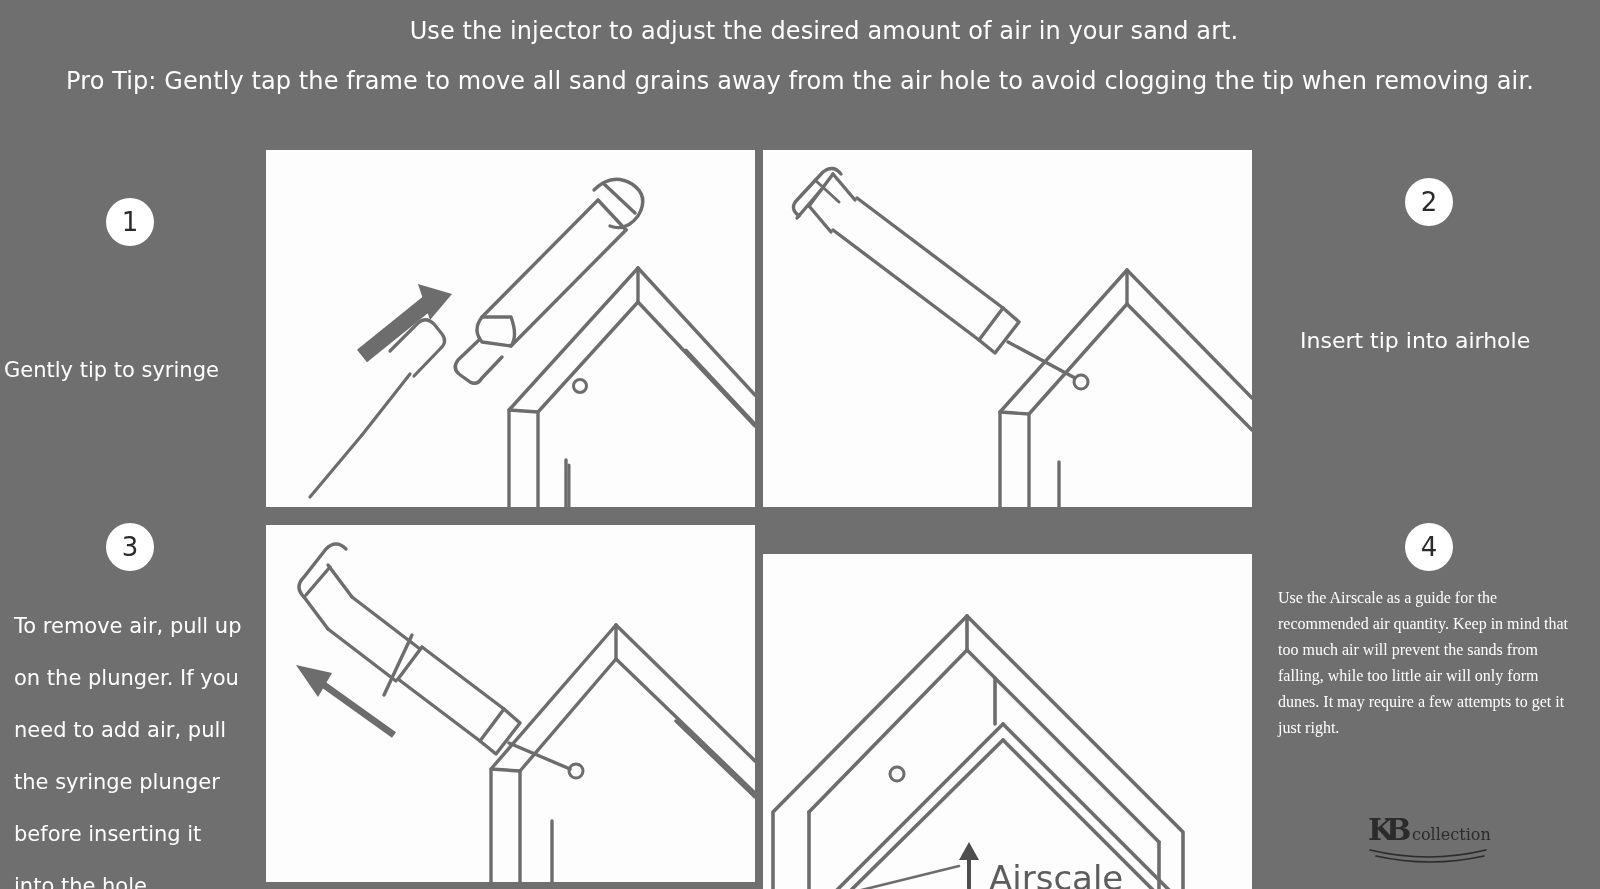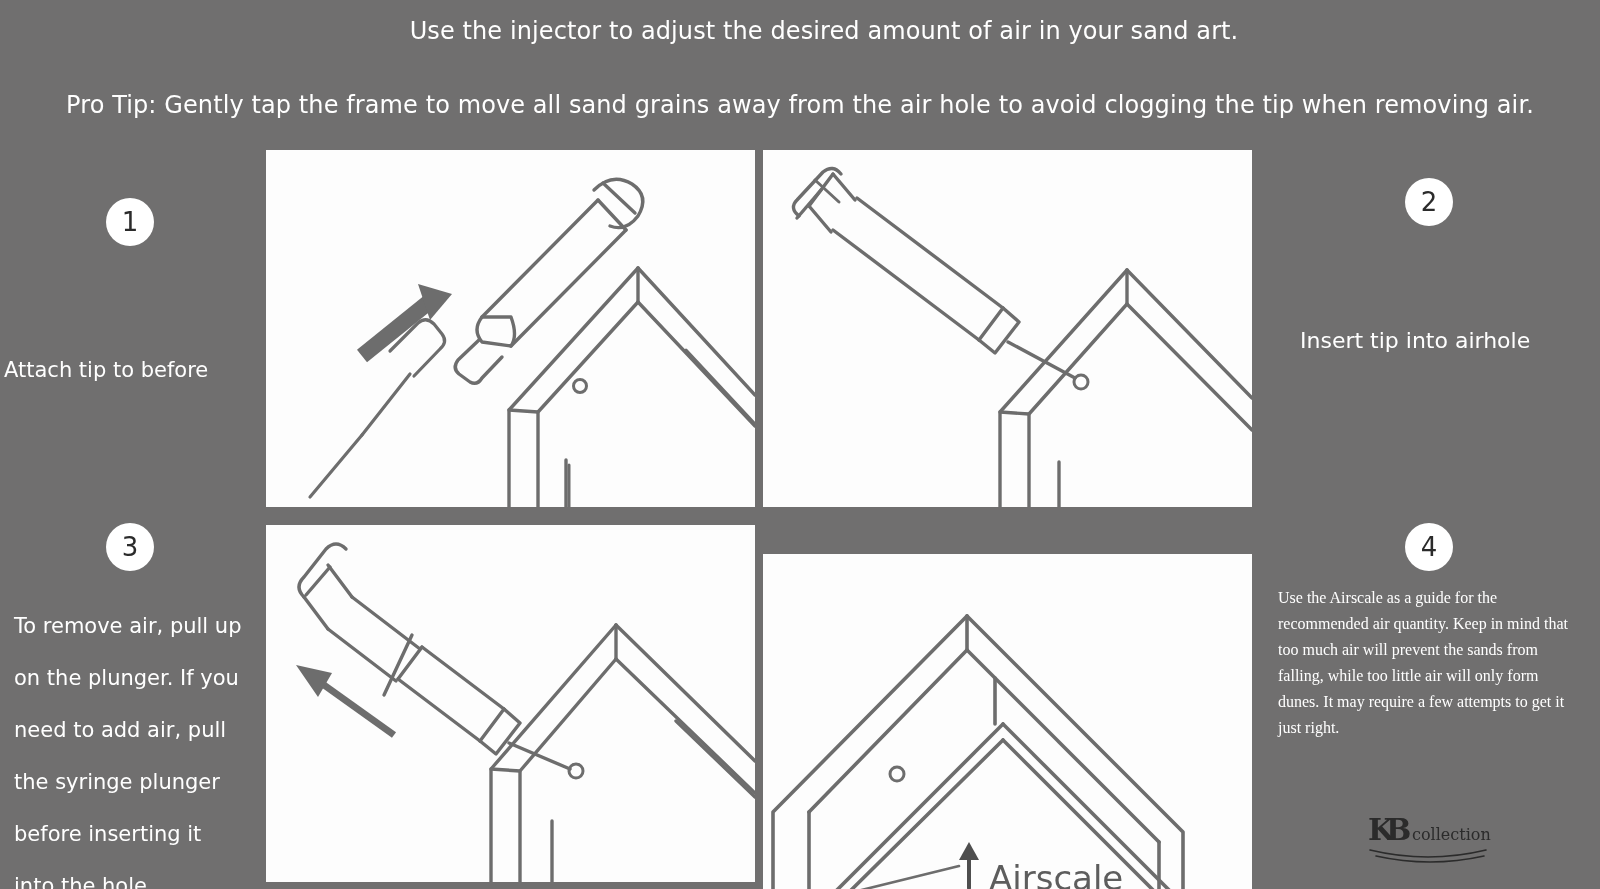--- a/index.html
+++ b/index.html
@@ -32,21 +32,21 @@
   .header-line1 {
     font-size: 24px;
     line-height: 30px;
     margin-top: 16px;
     letter-spacing: 0.1px;
     padding-left: 48px;
   }
   .header-line2 {
     font-size: 24px;
     line-height: 30px;
-    margin-top: 44px;
+    margin-top: 20px;
     letter-spacing: 0.1px;
   }
 
   
   .panel {
     position: absolute;
     background: #ffffff;
     overflow: hidden;
   }
   .panel-1 { left: 266px; top: 150px; width: 489px; height: 357px; }
@@ -102,21 +102,21 @@
 <body>
 
 <div class="page">
 
   <div class="header">
     <div class="header-line1">Use the injector to adjust the desired amount of air in your sand art.</div>
     <div class="header-line2">Pro Tip: Gently tap the frame to move all sand grains away from the air hole to avoid clogging the tip when removing air.</div>
   </div>
 
   <div class="badge badge-1">1</div>
-  <div class="caption cap-1">Attach tip to before</div>
+  <div class="caption cap-1">Gently tip to syringe</div>
 
   <div class="panel panel-1">
     <svg viewBox="0 0 489 357" xmlns="http://www.w3.org/2000/svg">
       <rect x="0" y="0" width="489" height="357" fill="#fdfdfd"></rect>
       <g fill="none" stroke="#6d6d6d" stroke-width="3.4" stroke-linecap="round" stroke-linejoin="round">
 
         <path d="M372 118 L243 260 L243 357"></path>
         <path d="M372 118 L489 245"></path>
         <path d="M372 152 L272 262 L272 357"></path>
         <path d="M372 152 L489 276"></path>

